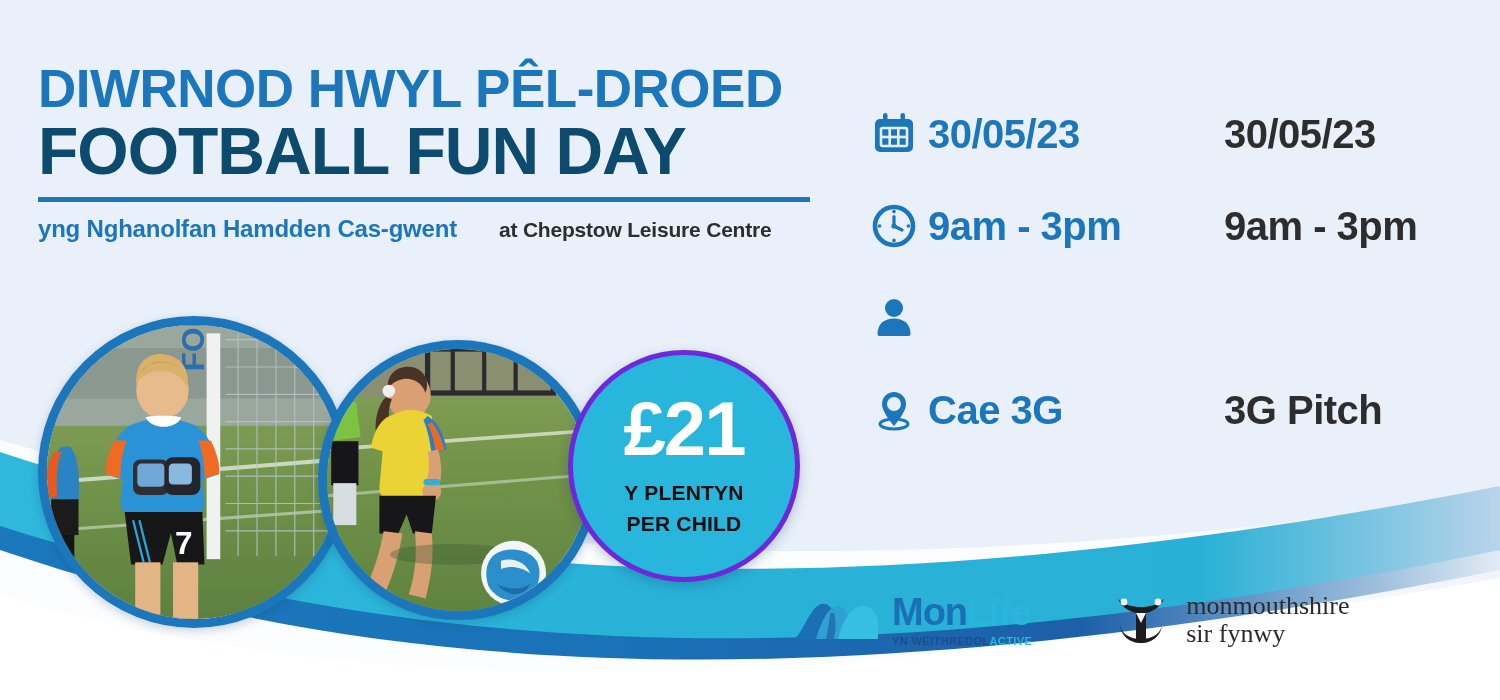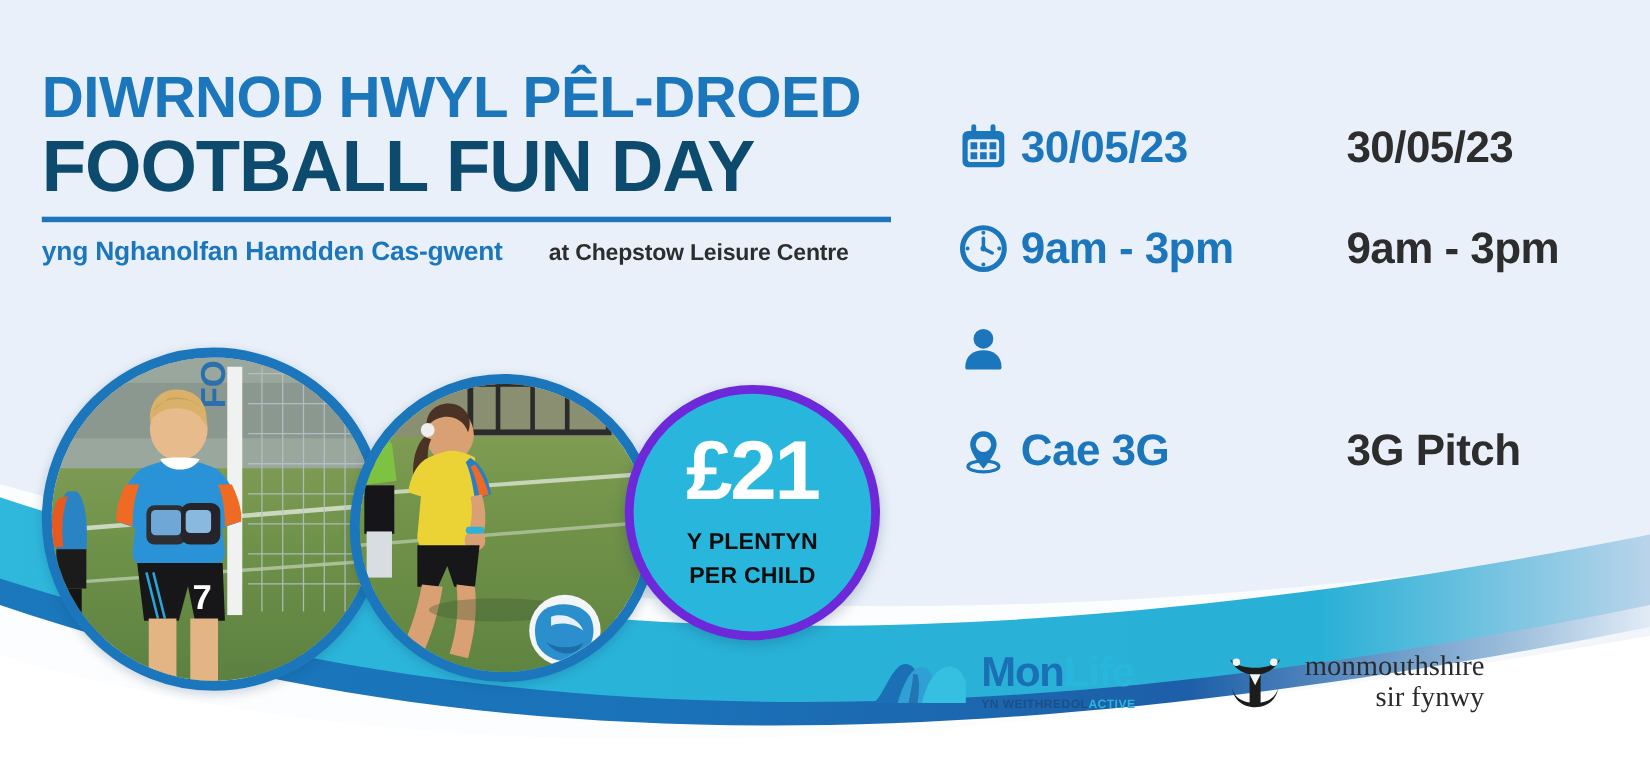--- a/index.html
+++ b/index.html
@@ -151,21 +151,21 @@
 
   
   .price-badge {
     position: absolute;
     left: 568px;
     top: 350px;
     width: 232px;
     height: 232px;
     border-radius: 50%;
     background: #29b6dd;
-    border: 8px solid #6d28d9;
+    border: 5px solid #6d28d9;
     box-sizing: border-box;
     z-index: 6;
     display: flex;
     flex-direction: column;
     align-items: center;
     justify-content: center;
     box-shadow: 0 4px 12px rgba(20,60,100,0.25);
   }
   .price-amount {
     font-size: 76px;
@@ -231,21 +231,20 @@
 
   .mcc-logo {
     display: flex;
     align-items: center;
   }
   .mcc-text {
     margin-left: 14px;
     font-family: "Liberation Serif", serif;
     color: #2b2b2b;
     line-height: 1.08;
-    text-align: right;
   }
   .mcc-line1 { font-size: 26px; }
   .mcc-line2 { font-size: 26px; }
 </style>
 </head>
 <body>
 
 <div class="banner">
 
   <svg class="waves" viewBox="0 0 1500 300" preserveAspectRatio="none">

